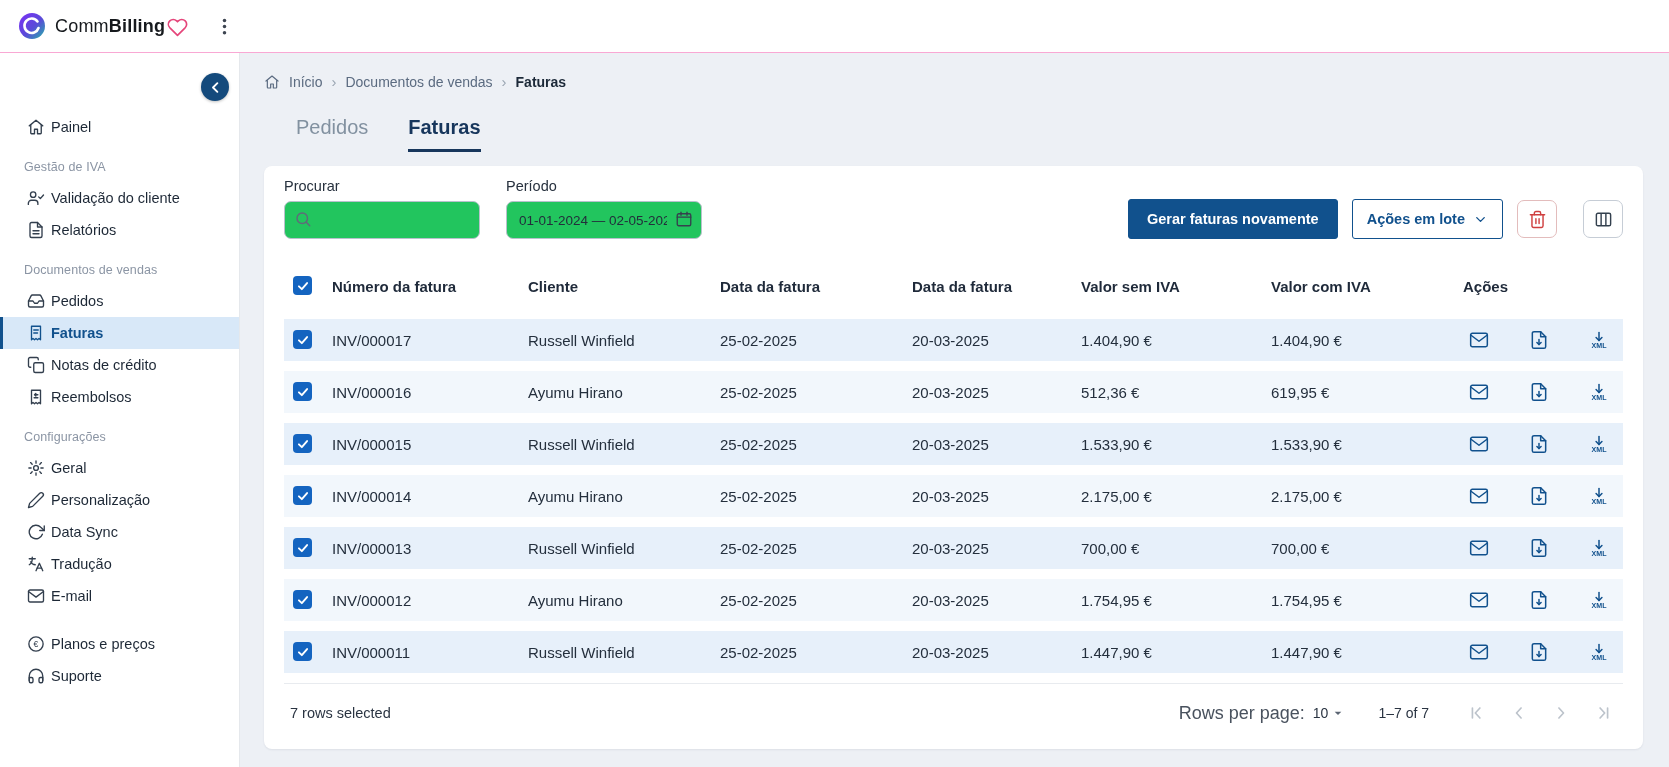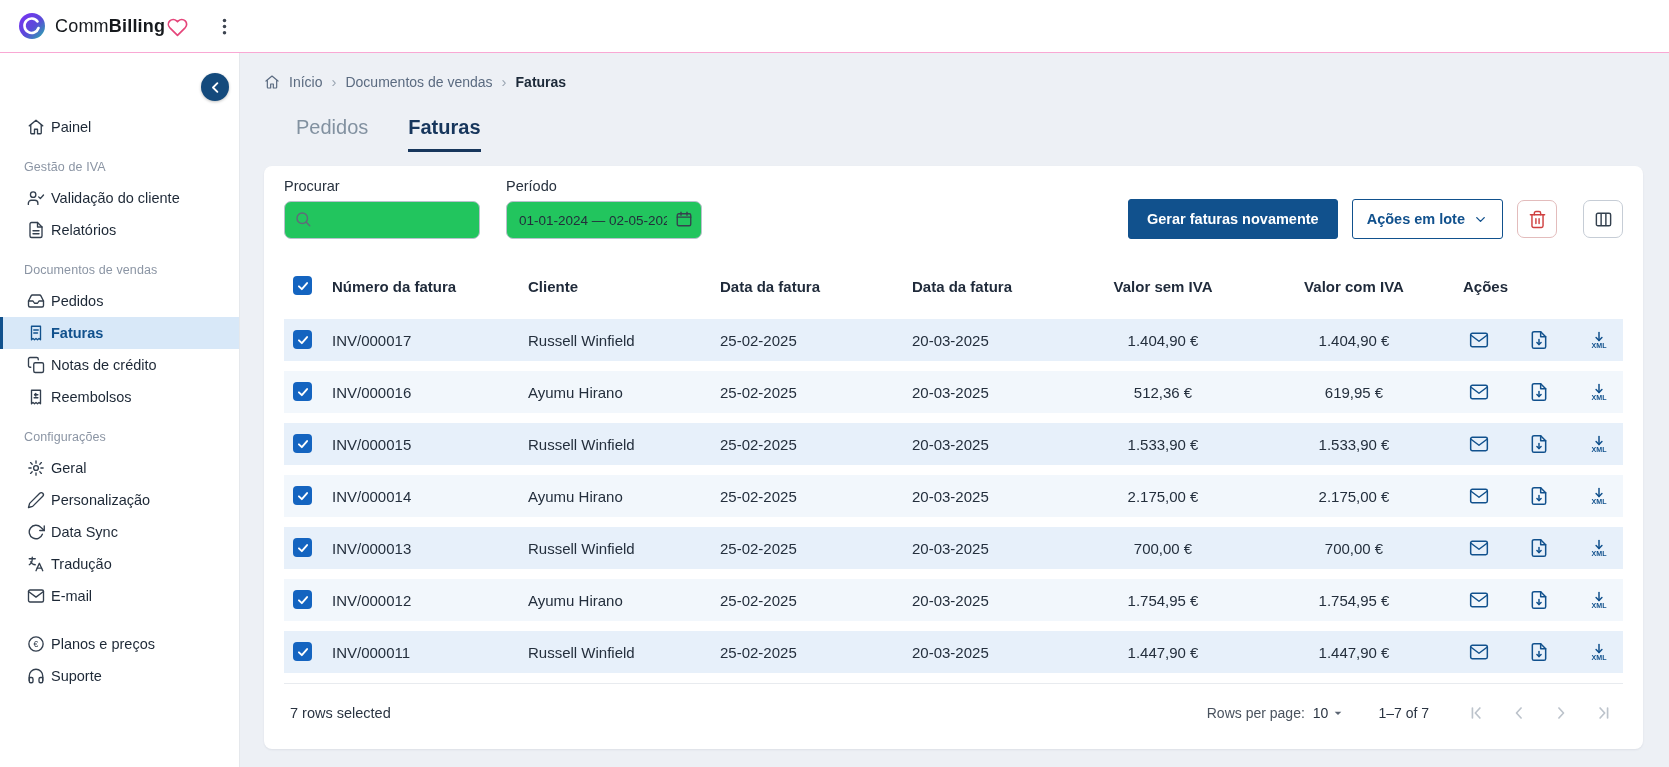--- a/index.html
+++ b/index.html
@@ -108,42 +108,42 @@
   .cols-btn { border: 1px solid #c6cdd6; color: #33404e; margin-left: 12px; }
 
   
   .thead, .trow {
     display: grid;
     grid-template-columns: 48px 196px 192px 192px 1fr 190px 192px 160px;
     align-items: center;
   }
   .thead { margin-top: 24px; height: 46px; margin-bottom: 10px; }
   .thead .hcell { font-size: 15px; font-weight: 700; color: #1f2a3a; }
-  .hcell.num, .cell.num { text-align: center; padding-right: 26px; }
+  .hcell.num, .cell.num { text-align: left; padding-right: 26px; }
   .trow { height: 42px; margin-bottom: 10px; background: #e7f0fa; cursor: pointer; }
   .trow.alt { background: #f2f7fc; }
   .cell { font-size: 15px; color: #242f3d; }
   .c-check, .h-check { padding-left: 9px; }
   .checkbox {
     width: 19px; height: 19px; border-radius: 4px; background: #1464c0;
     display: inline-flex; align-items: center; justify-content: center; cursor: pointer;
   }
   .checkbox svg { width: 14px; height: 14px; }
   .cell.actions { display: flex; gap: 40px; padding-left: 6px; }
   .row-action { width: 20px; height: 20px; color: #11518d; display: inline-flex; cursor: pointer; }
   .row-action svg { width: 20px; height: 20px; }
 
   
   .table-footer {
     border-top: 1px solid #e8ebef; margin-top: 4px; padding: 15px 6px 16px 6px;
     display: flex; align-items: center; justify-content: space-between;
   }
   .selected-text { font-size: 14.5px; color: #2a3442; }
   .footer-right { display: flex; align-items: center; gap: 8px; }
-  .rpp-label { font-size: 14px; color: #49525e; }
+  .rpp-label { font-size: 18px; color: #49525e; }
   .rpp-select { display: inline-flex; align-items: center; gap: 2px; font-size: 14px; color: #2a3442; cursor: pointer; margin-right: 24px; }
   .rpp-select svg { width: 16px; height: 16px; fill: #5b6573; }
   .range-text { font-size: 14px; color: #2a3442; margin-right: 26px; }
   .pager { display: flex; align-items: center; gap: 14px; }
   .page-btn { background: none; border: none; width: 28px; height: 28px; display: inline-flex; align-items: center; justify-content: center; color: #bcc3cb; cursor: pointer; }
   .page-btn svg { width: 20px; height: 20px; }
 </style>
 </head>
 <body>
 

